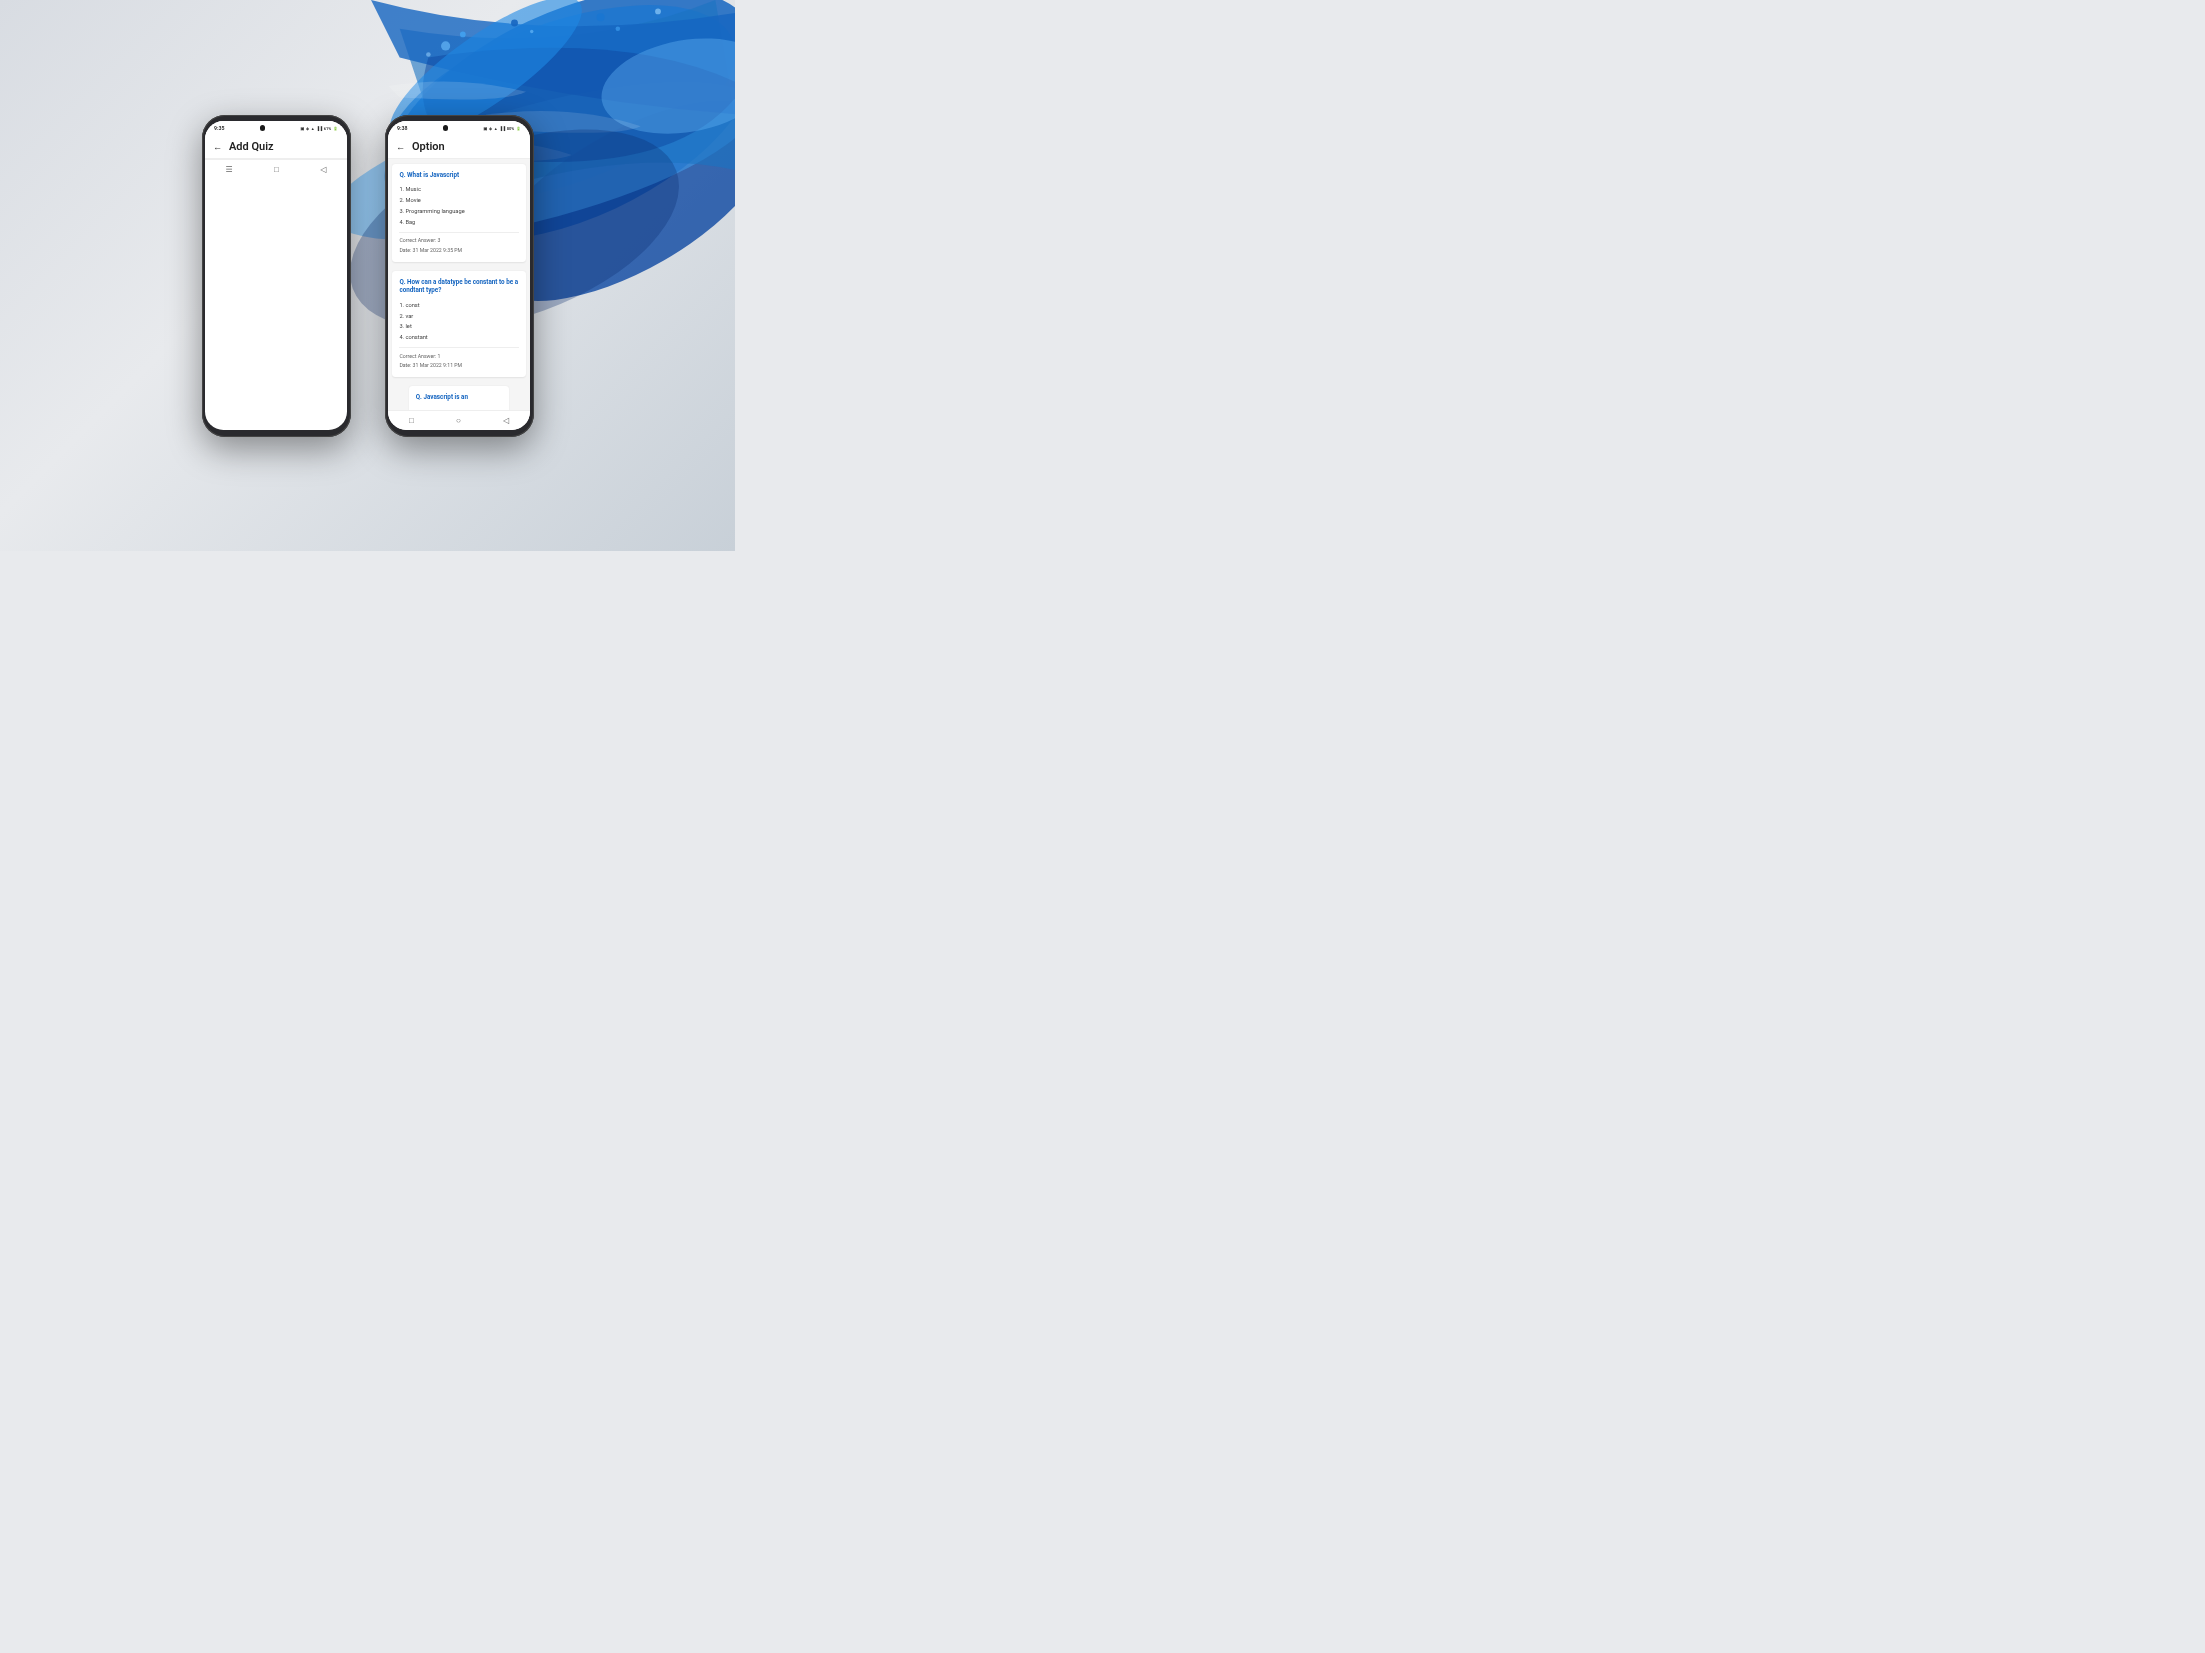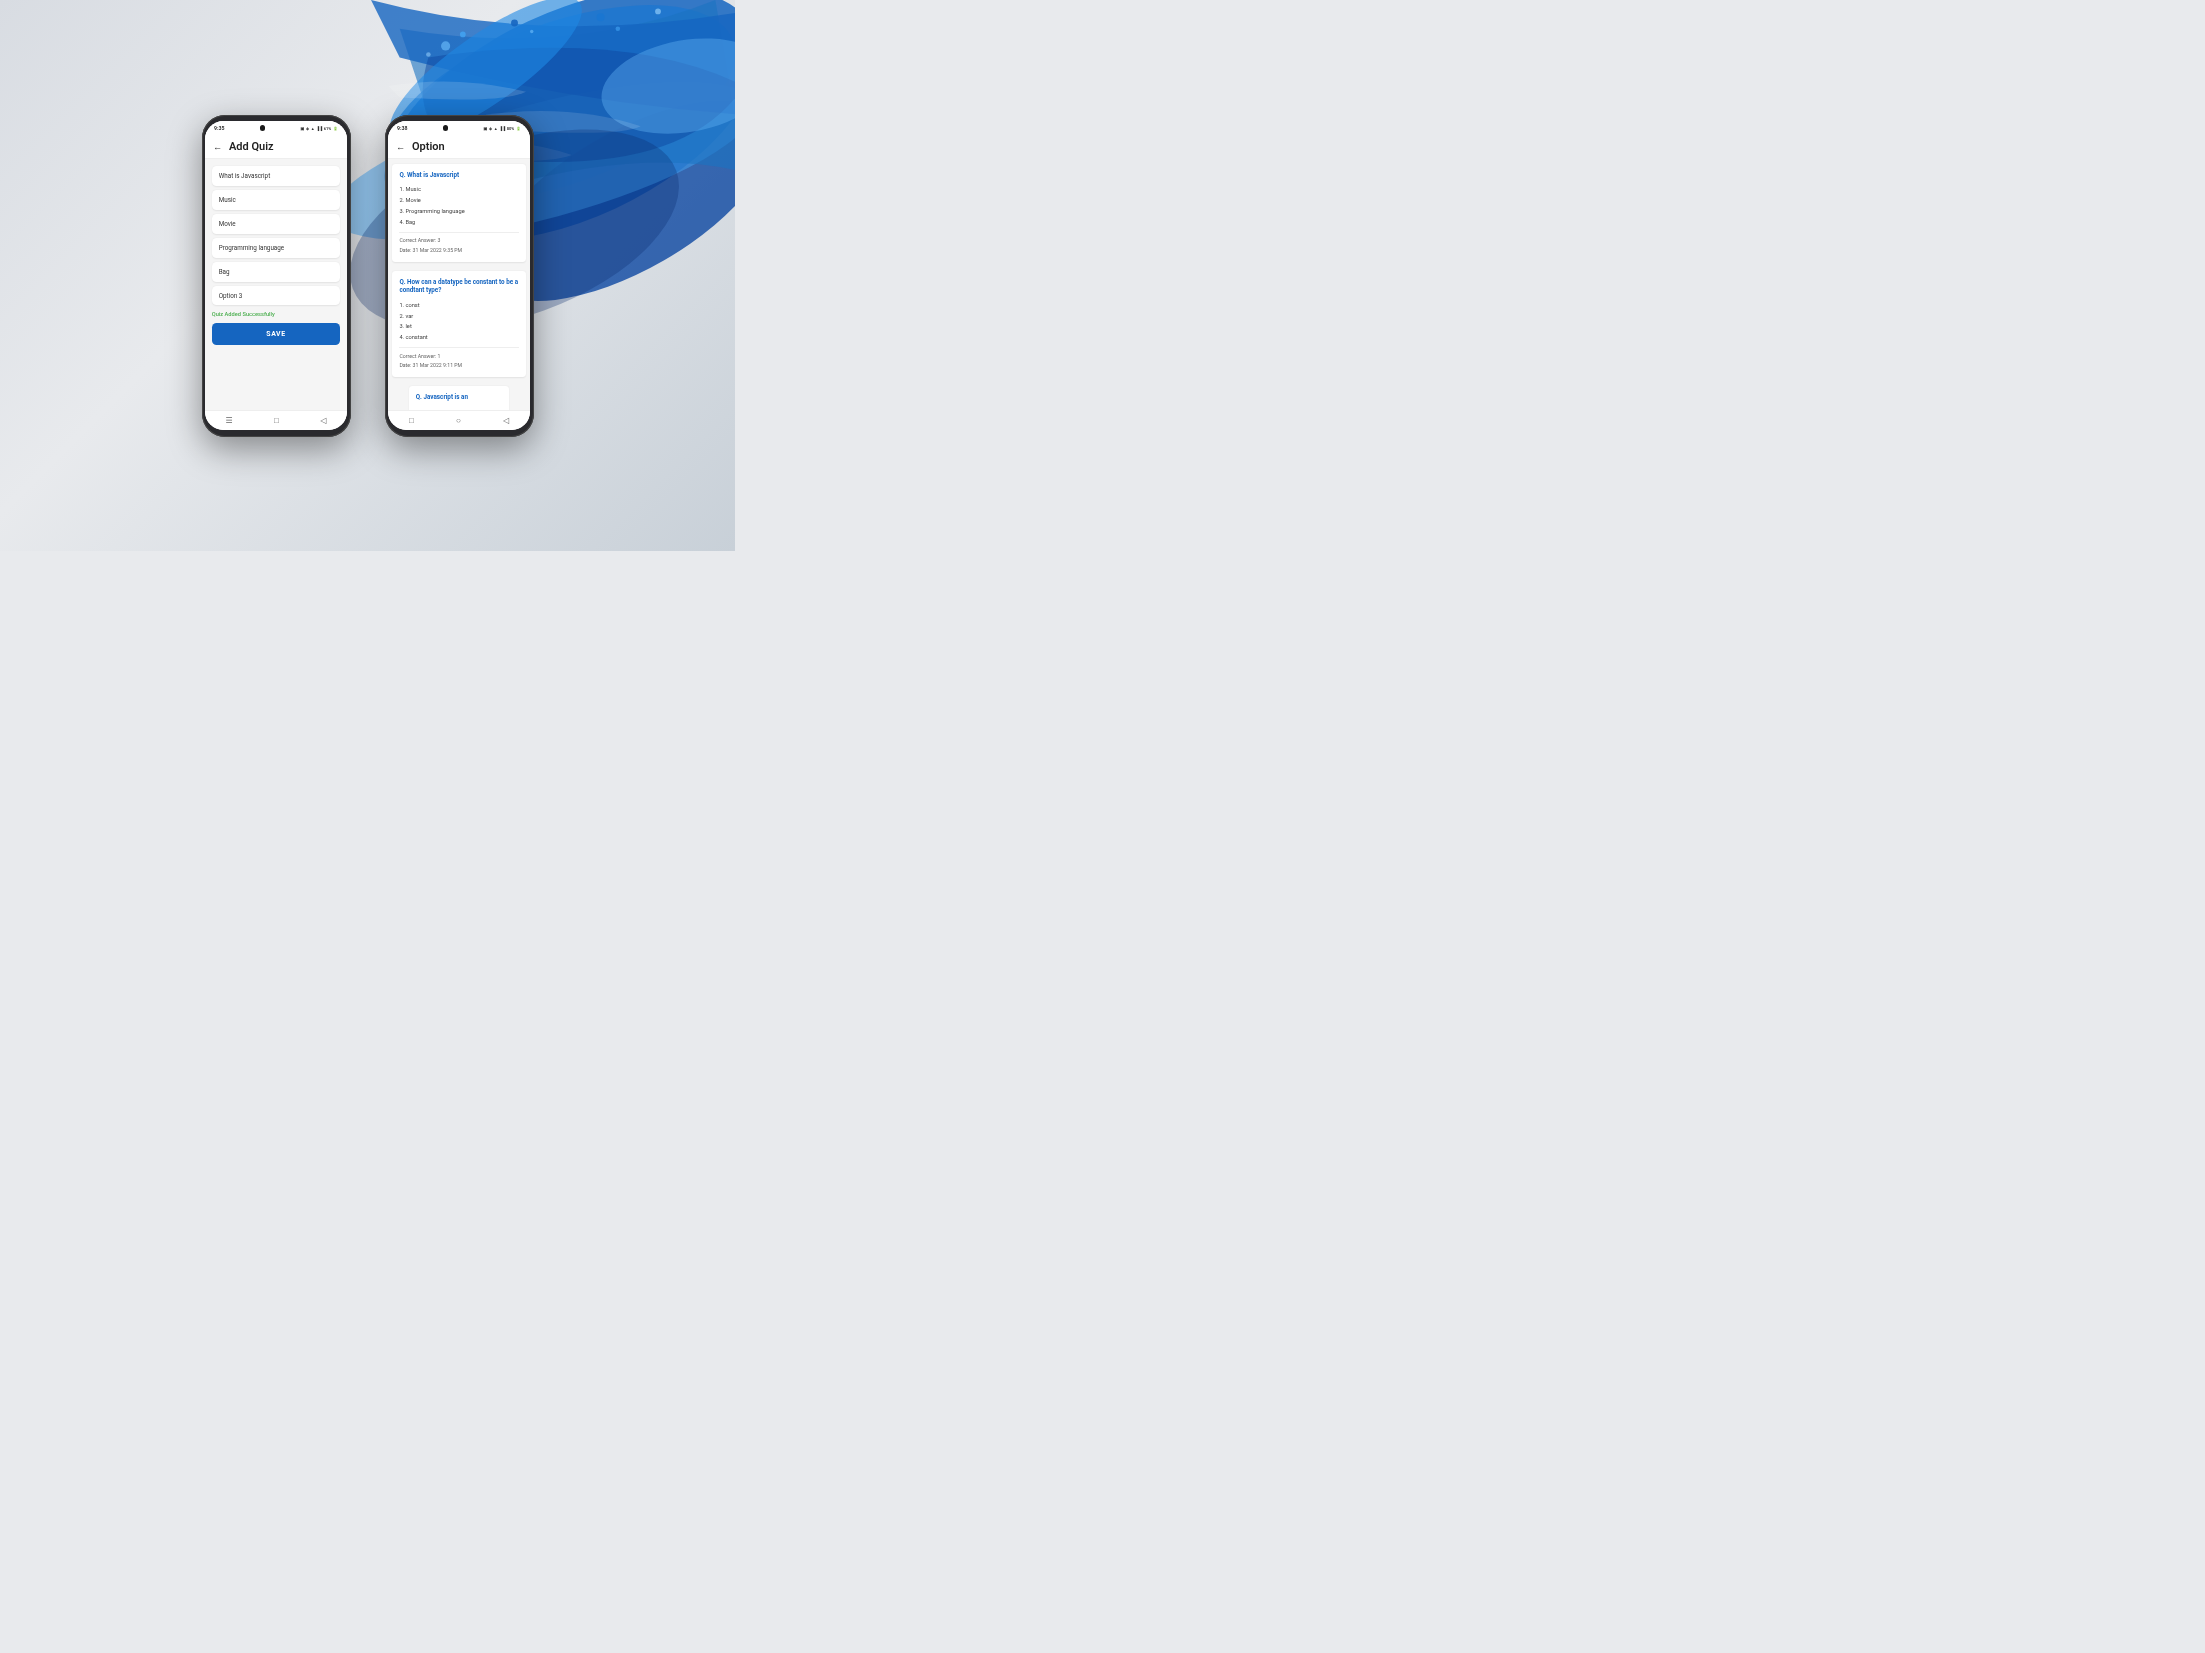--- a/index.html
+++ b/index.html
@@ -304,30 +304,20 @@
           <span>61%</span>
           <span>🔋</span>
         </div>
       </div>
 
       <div class="app-header">
         <span class="back-arrow">←</span>
         <span class="header-title">Add Quiz</span>
       </div>
 
-      <div class="form-body">
-        <div class="form-input">What is Javascript</div>
-        <div class="form-input">Music</div>
-        <div class="form-input">Movie</div>
-        <div class="form-input">Programming language</div>
-        <div class="form-input">Bag</div>
-        <div class="form-input">Option 3</div>
-        <div class="success-text">Quiz Added Successfully</div>
-        <div class="save-button">SAVE</div>
-      </div>
 
       <div class="nav-bar">
         <span class="nav-icon">☰</span>
         <span class="nav-icon">□</span>
         <span class="nav-icon">◁</span>
       </div>
 
     </div>
   </div>
 

